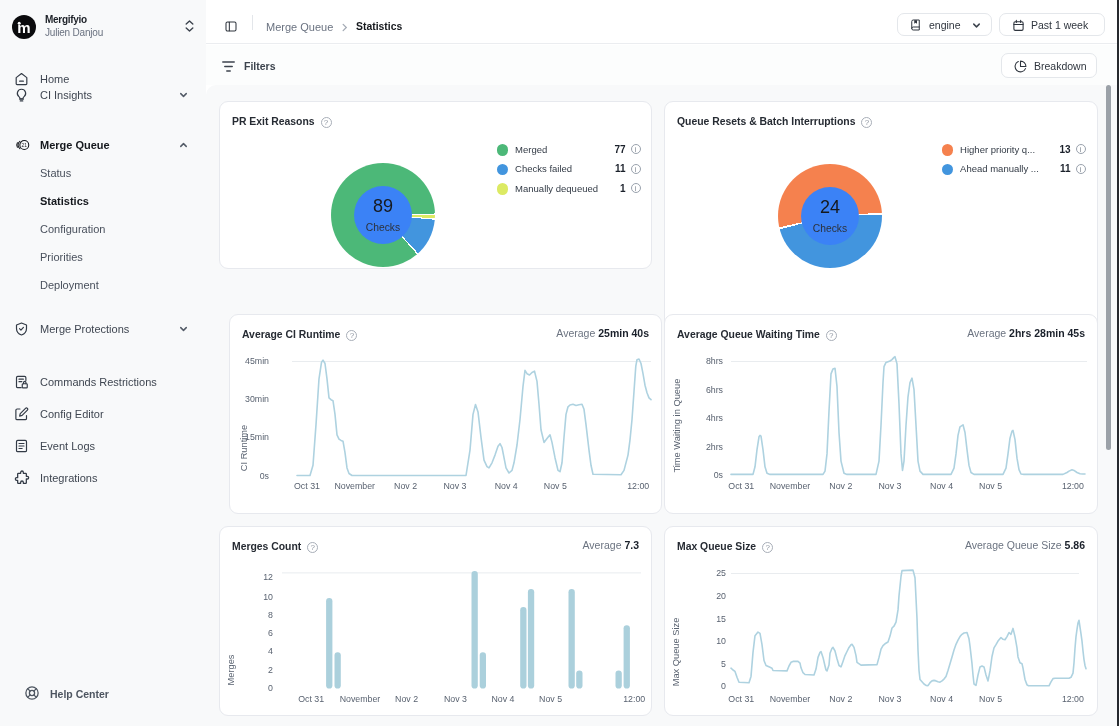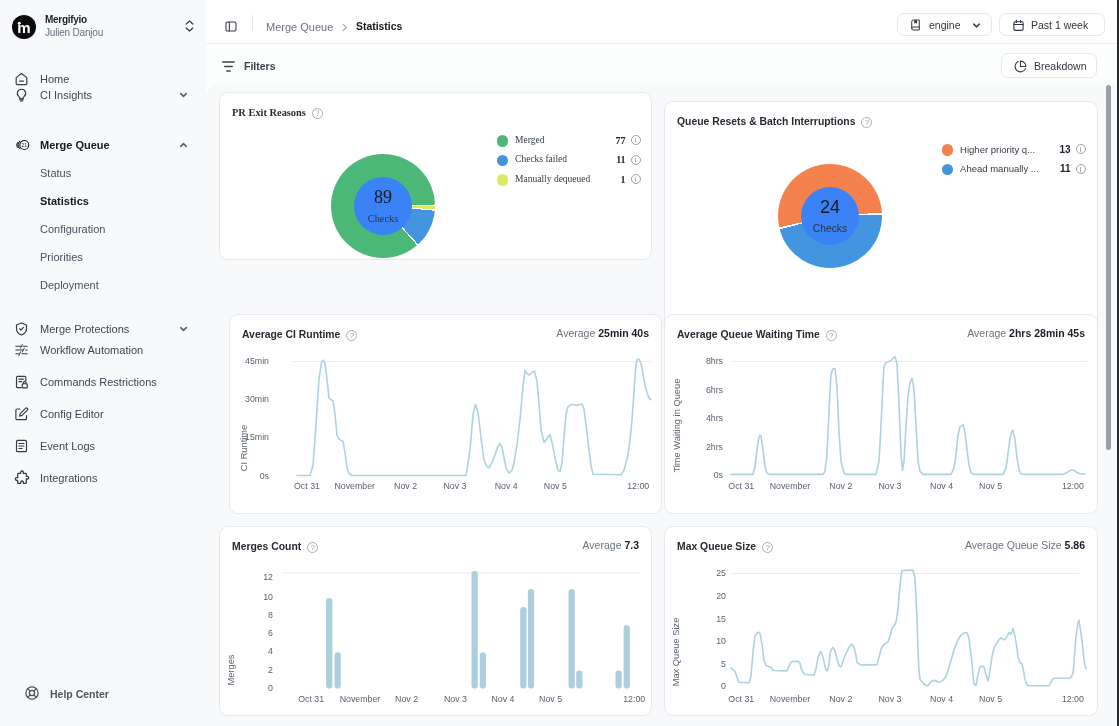--- a/index.html
+++ b/index.html
@@ -83,21 +83,21 @@
     <div style="position:absolute; left:38px; top:15px; font-size:10.5px; font-weight:700; color:#3c434d;">Filters</div>
     <div class="btn" style="left:795px; top:8px; width:96px; height:25px;">
       <svg width="13" height="13" viewBox="0 0 24 24" fill="none" stroke="#2f353e" stroke-width="2" stroke-linecap="round" stroke-linejoin="round" style="position:absolute; left:12px; top:6px;">
           <path d="M21.2 15.9 A10 10 0 1 1 8 2.8"></path>
           <path d="M22 12 A10 10 0 0 0 12 2 v10 Z"></path>
         </svg>
       <span style="position:absolute; left:32px; top:6px; white-space:nowrap;">Breakdown</span>
     </div>
   </div>
   <div class="content"></div>
-  <div class="card" style="left:13px; top:92px; width:433px; height:168px;font-family:Liberation Serif, serif;">
+  <div class="card" style="left:13px; top:101px; width:433px; height:168px;">
     <div class="ctitle">PR Exit Reasons<span class="qmark">?</span></div>
     <div class="donut" style="left:111px; top:61px; width:104px; height:104px;
       background:conic-gradient(from 90deg, #fff 0 0.2deg, #dcea63 0.2deg 3.7deg, #fff 3.7deg 5.2deg, #4295de 5.2deg 47.5deg, #fff 47.5deg 49.2deg, #4cb878 49.2deg 358.3deg, #fff 358.3deg 360deg);"></div>
     <div class="dhole" style="left:134px; top:84px; width:58px; height:58px;">
       <div class="dnum">89</div>
         <div class="dlab">Checks</div>
     </div>
     <div class="leg" style="left:276.6px; top:40.5px;">
       <span class="dot" style="background:#4cb878;"></span>
         <span class="lt">Merged</span>
@@ -285,27 +285,20 @@
   <div class="nav-item" style="top:315px;">
     <svg class="ic" width="15" height="15" viewBox="0 0 24 24" fill="none" stroke="#333b46" stroke-width="1.9" stroke-linecap="round" stroke-linejoin="round">
         <path d="M12 2.5 L20 5.5 V11 c0 5.5-3.5 8.8-8 10.5 C7.5 19.8 4 16.5 4 11 V5.5 Z"></path>
         <path d="M8.8 11.5 l2.3 2.3 4-4.3"></path>
       </svg>
     <span class="txt">Merge Protections</span>
     <svg class="chev" width="11" height="11" viewBox="0 0 12 12" fill="none" stroke="#525a66" stroke-width="1.6" stroke-linecap="round" stroke-linejoin="round">
         <path d="M3 4.5 L6 7.5 L9 4.5"></path>
       </svg>
   </div>
-  <div class="nav-item" style="top:335.5px;">
-    <svg class="ic" width="15" height="15" viewBox="0 0 24 24" fill="none" stroke="#333b46" stroke-width="1.9" stroke-linecap="round" stroke-linejoin="round">
-        <path d="M3 6 h8 M14.5 6 h6.5 M3 12 h11 M18.5 12 h2.5 M3 18 h5.5 M13 18 h8"></path>
-        <path d="M13.5 2.8 l-3.2 6.4 M16.5 8.8 l-3.2 6.4 M10.5 14.8 l-2.7 6.4" stroke-width="1.5"></path>
-      </svg>
-    <span class="txt">Workflow Automation</span>
-  </div>
   <div class="nav-item" style="top:367.5px;">
     <svg class="ic" width="15" height="15" viewBox="0 0 24 24" fill="none" stroke="#333b46" stroke-width="1.9" stroke-linecap="round" stroke-linejoin="round">
         <path d="M19 9.5 V5 a2 2 0 0 0 -2 -2 H6 a2 2 0 0 0 -2 2 v14 a2 2 0 0 0 2 2 h5.5"></path>
         <path d="M8 7.5 h7 M8 11.5 h4.5"></path>
         <rect x="13.2" y="14.8" width="8" height="6.7" rx="1.3"></rect>
         <path d="M15.3 14.8 v-1.9 a1.9 1.9 0 0 1 3.8 0 v1.9"></path>
       </svg>
     <span class="txt">Commands Restrictions</span>
   </div>
   <div class="nav-item" style="top:399.5px;">

